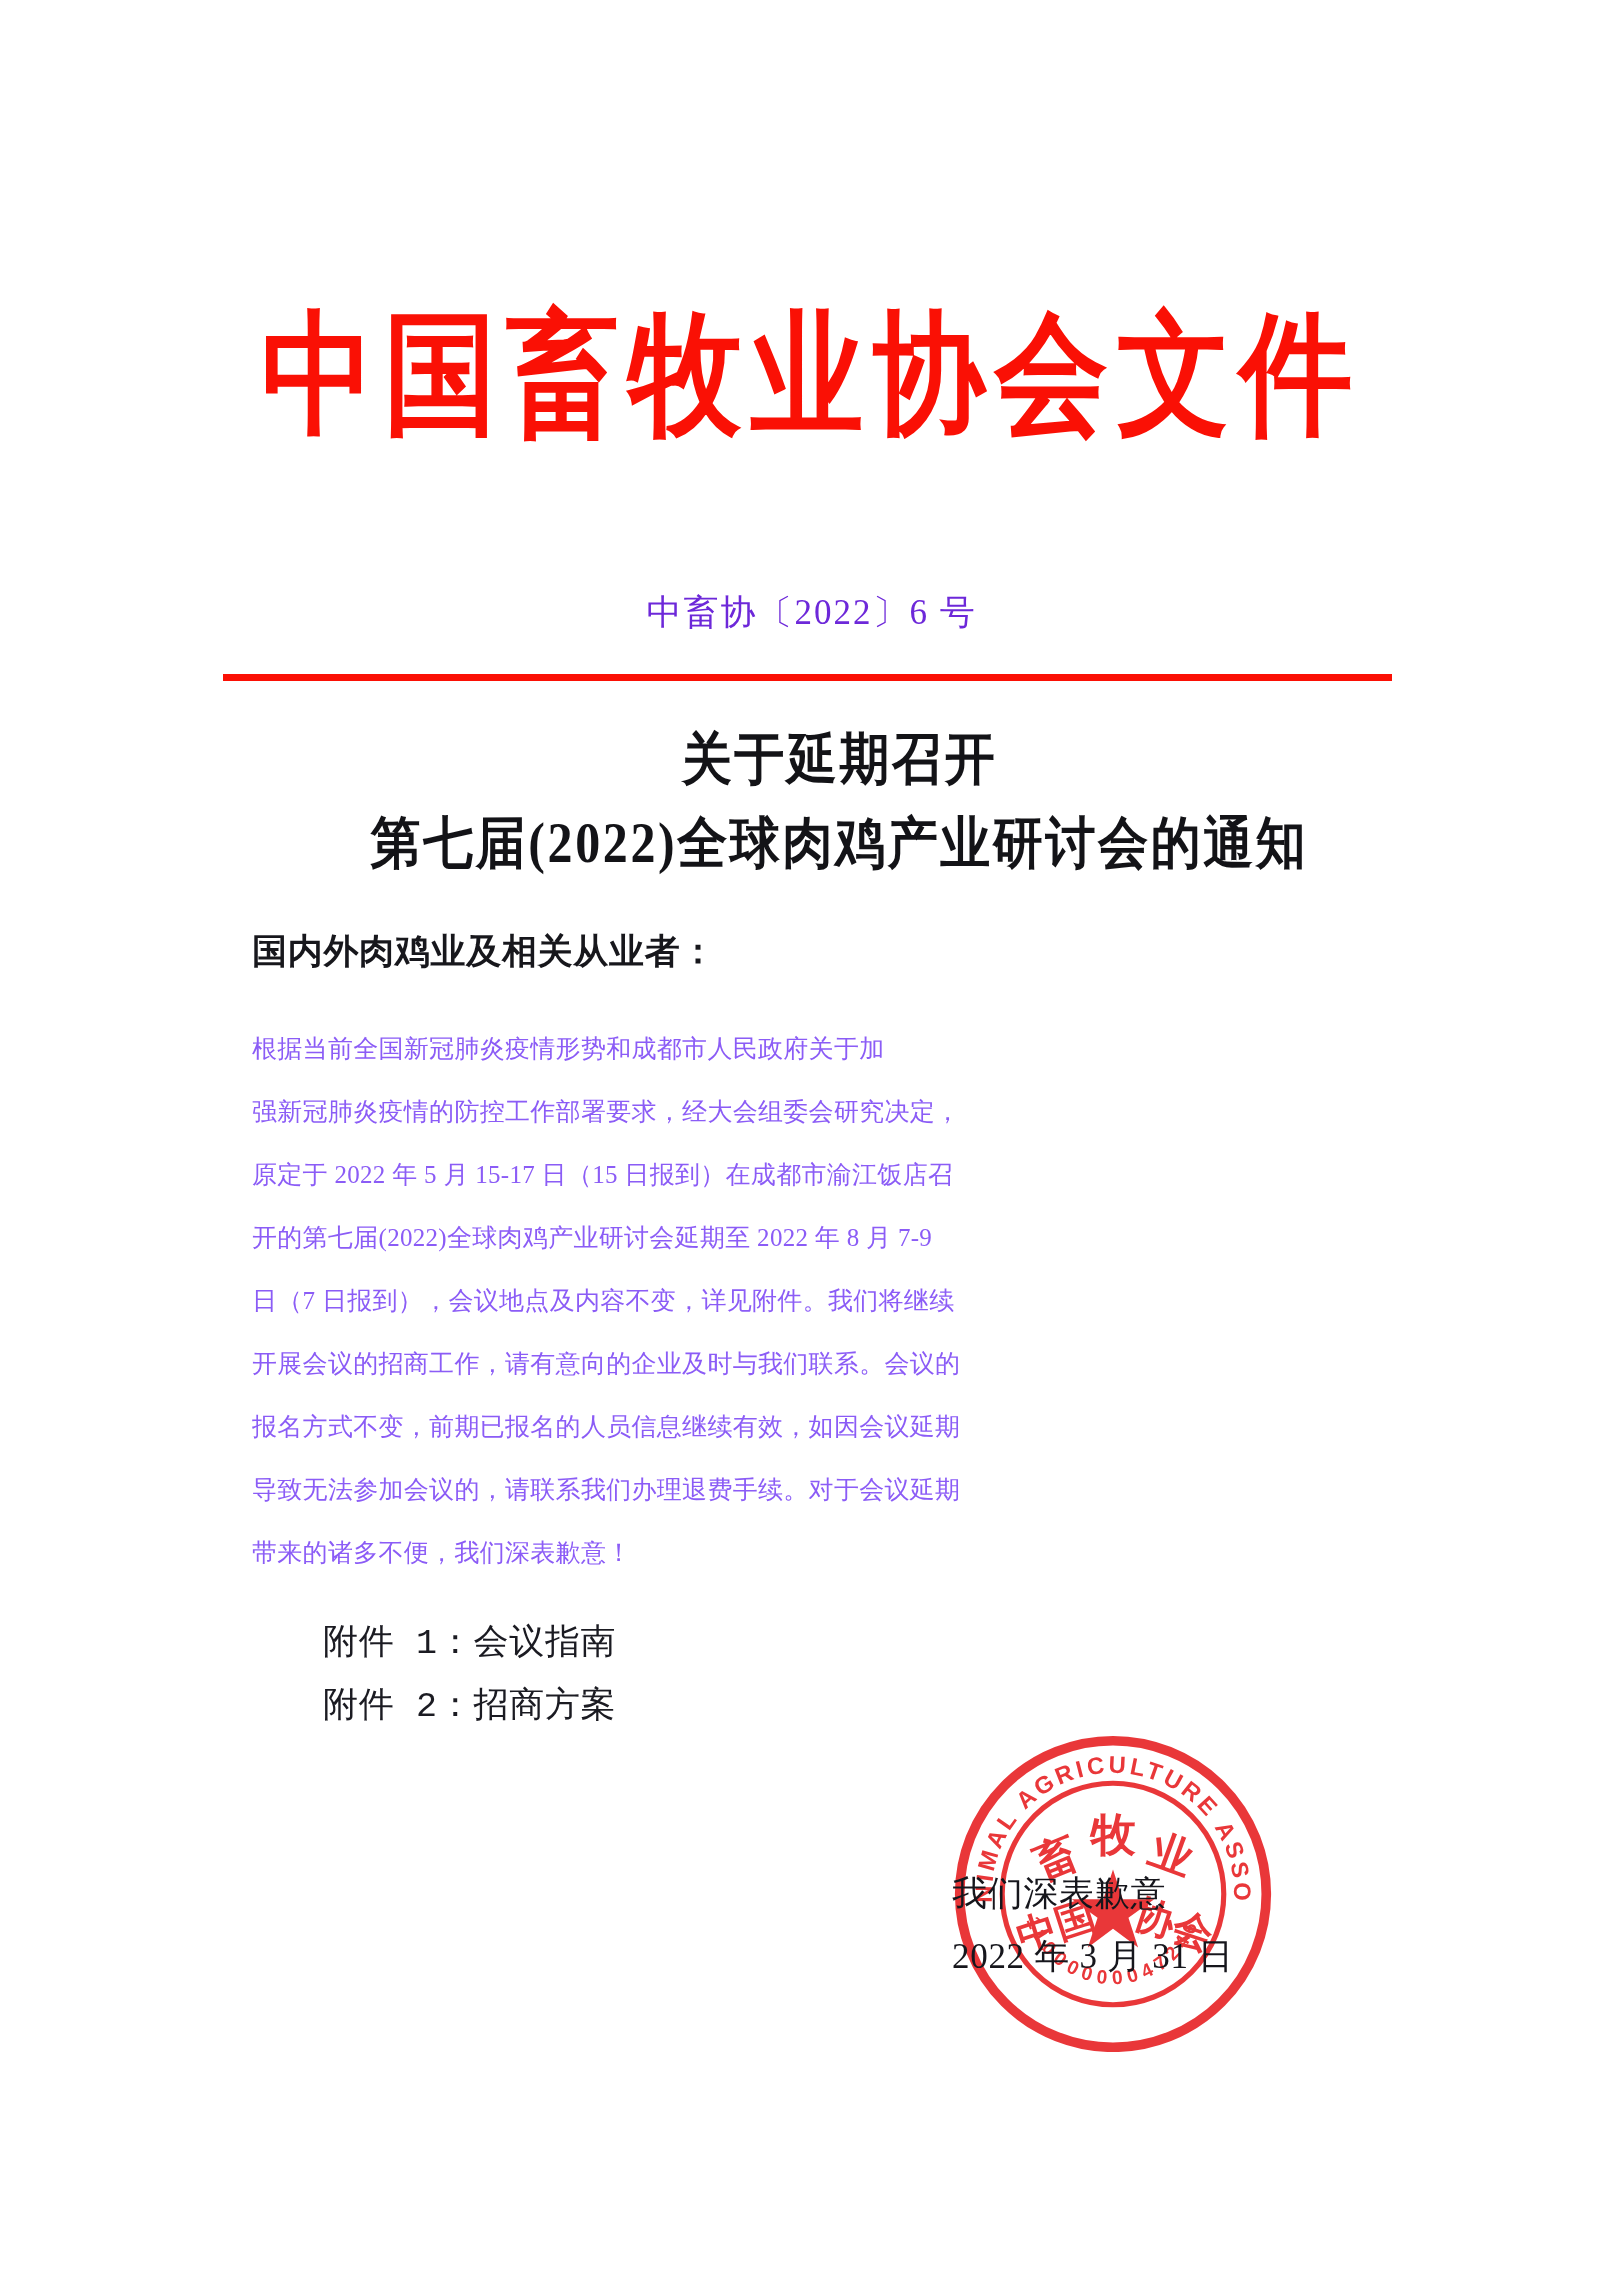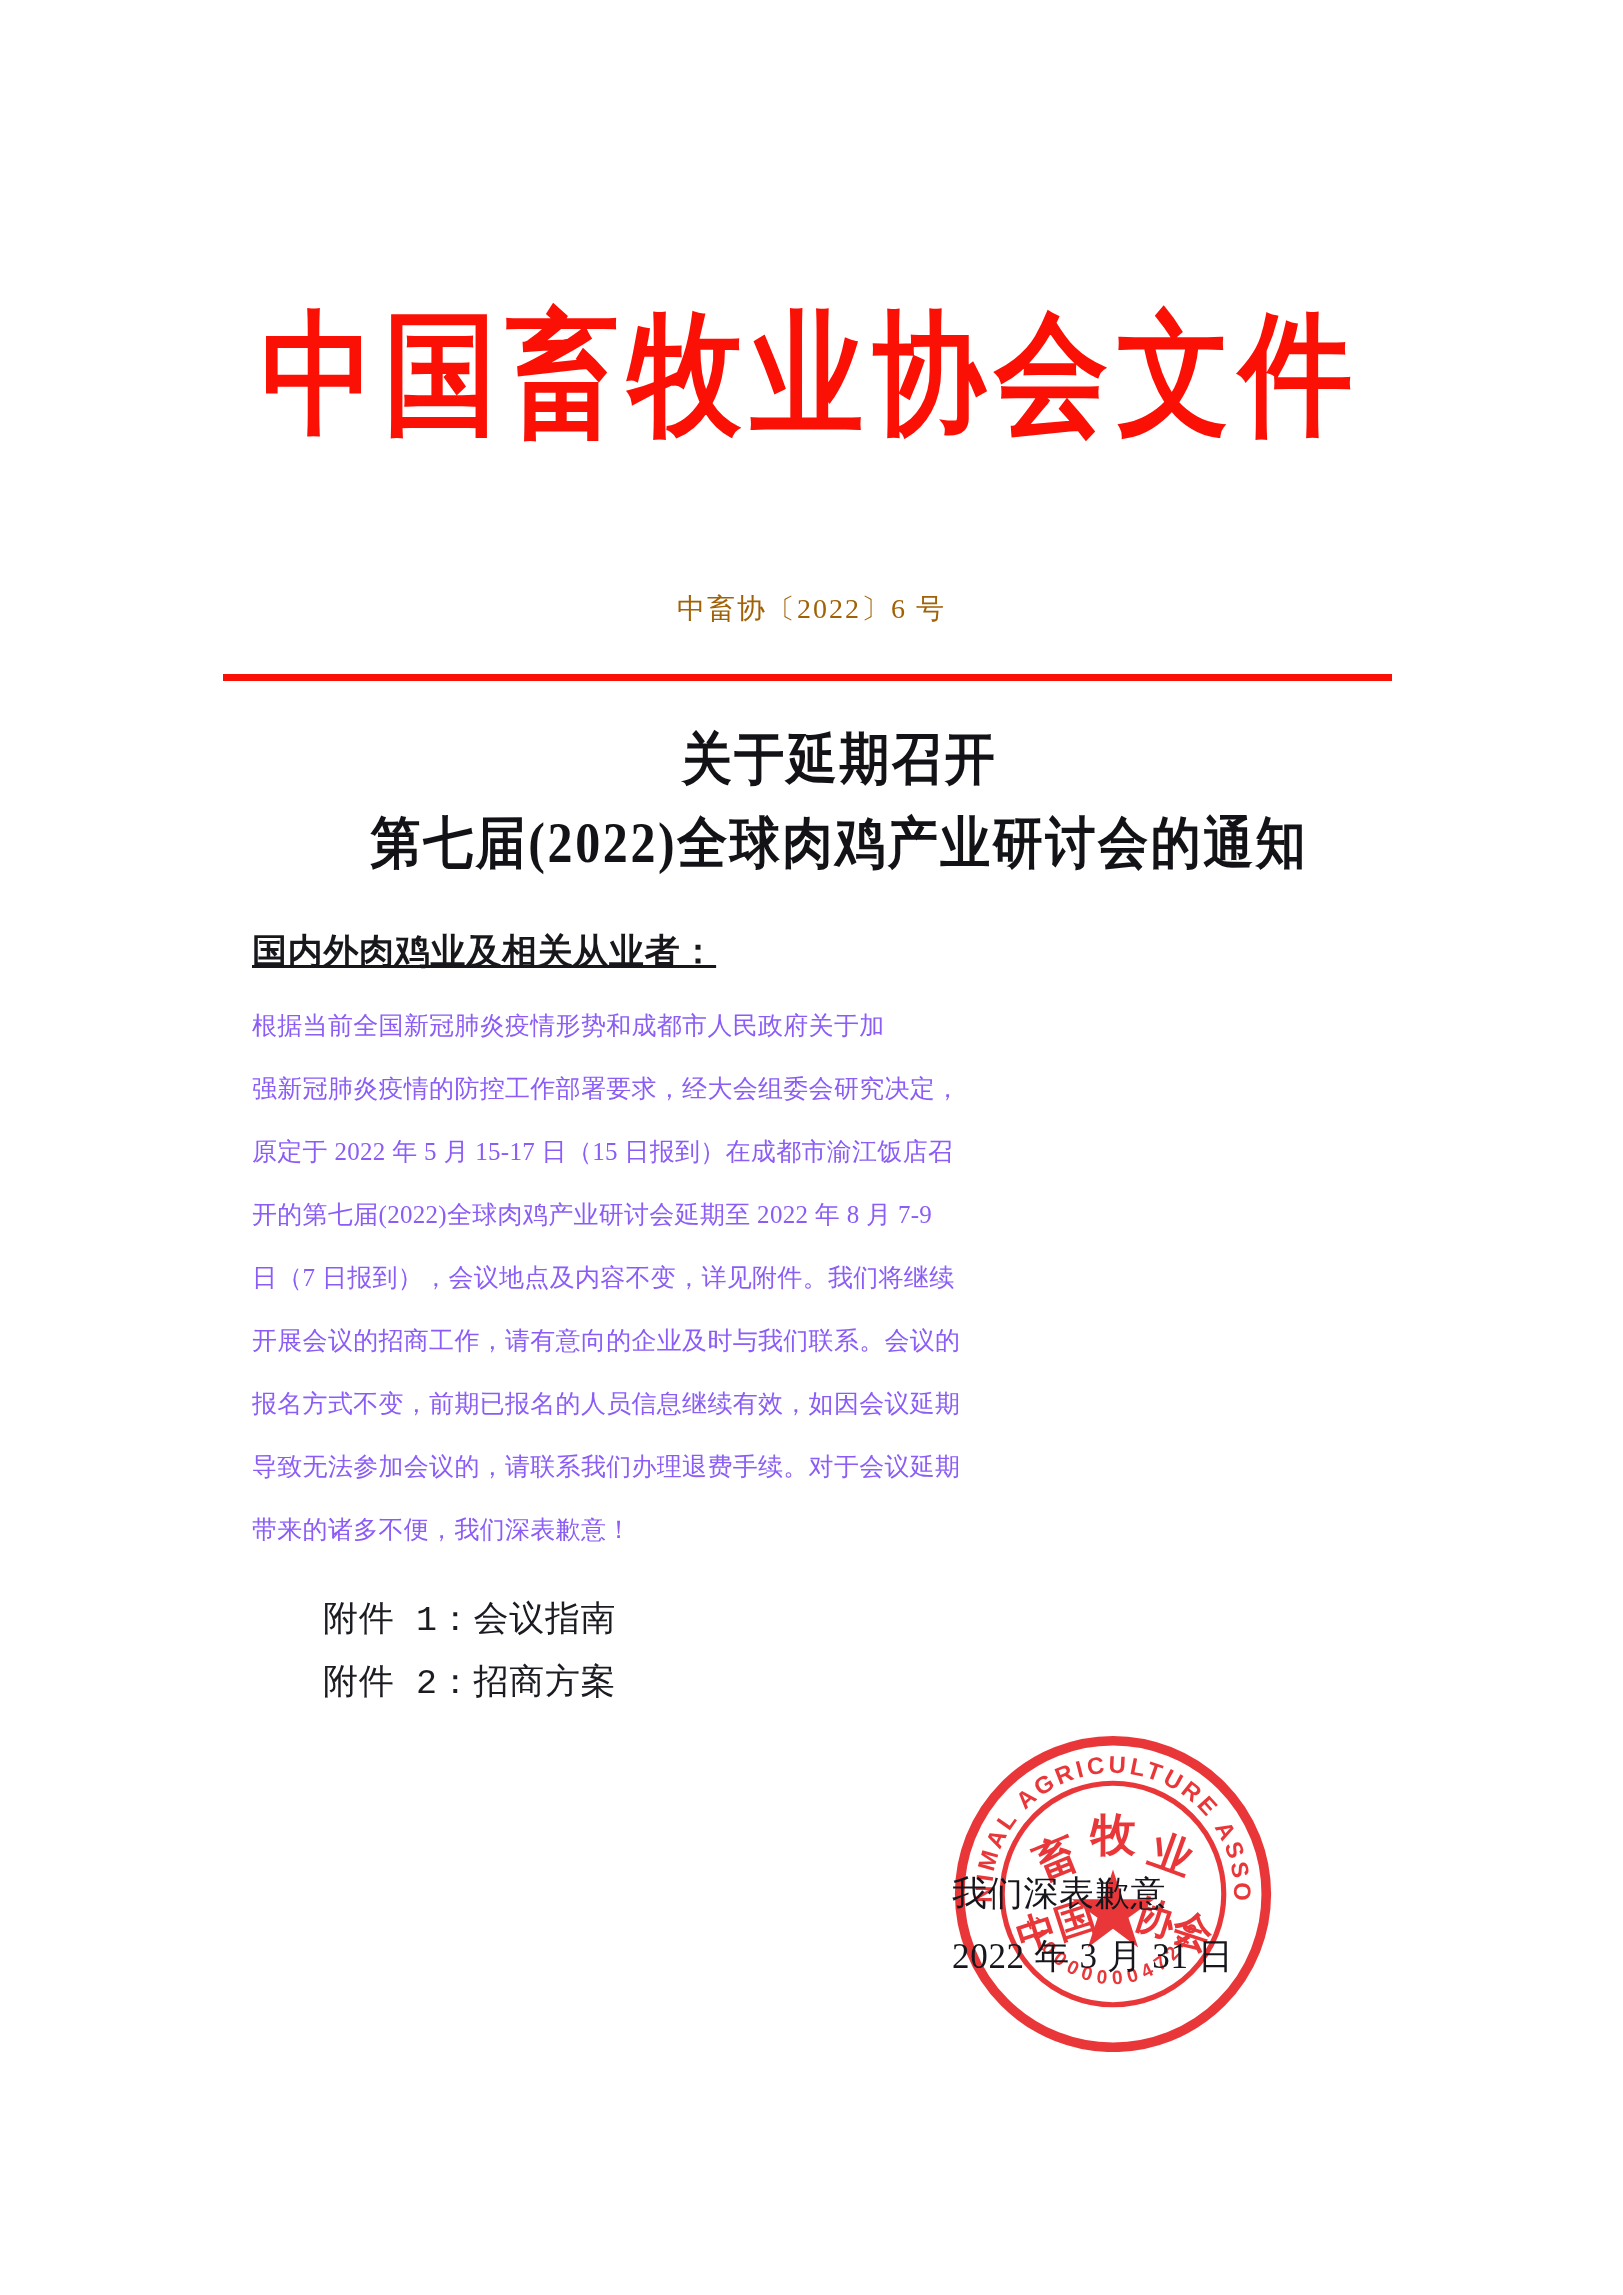--- a/index.html
+++ b/index.html
@@ -36,24 +36,24 @@
     transform-origin: center top;
   }
 
   
   .doc-number {
     position: absolute;
     left: 0;
     top: 592px;
     width: 1623px;
     text-align: center;
-    font-size: 28px;
+    font-size: 35px;
     line-height: 1.2;
     letter-spacing: 2px;
-    color: #a16207;
+    color: #6d28d9;
     white-space: nowrap;
   }
 
   
   .red-rule {
     position: absolute;
     left: 223px;
     top: 674px;
     width: 1169px;
     height: 7.2px;
@@ -89,22 +89,21 @@
   }
 
   .salutation {
     font-family: "Liberation Serif", "DejaVu Serif", serif;
     font-weight: 700;
     font-size: 35px;
     line-height: 48px;
     letter-spacing: 0.7px;
     color: #17171c;
     white-space: nowrap;
-    margin-bottom: 18px;
-    text-decoration: underline;
+    margin-bottom: 41px;
   }
 
   .para {
     font-size: 25px;
     line-height: 63px;
     letter-spacing: 0.3px;
     color: #8b5cf6;
     text-align: justify;
     text-align-last: left;
     text-justify: inter-character;

